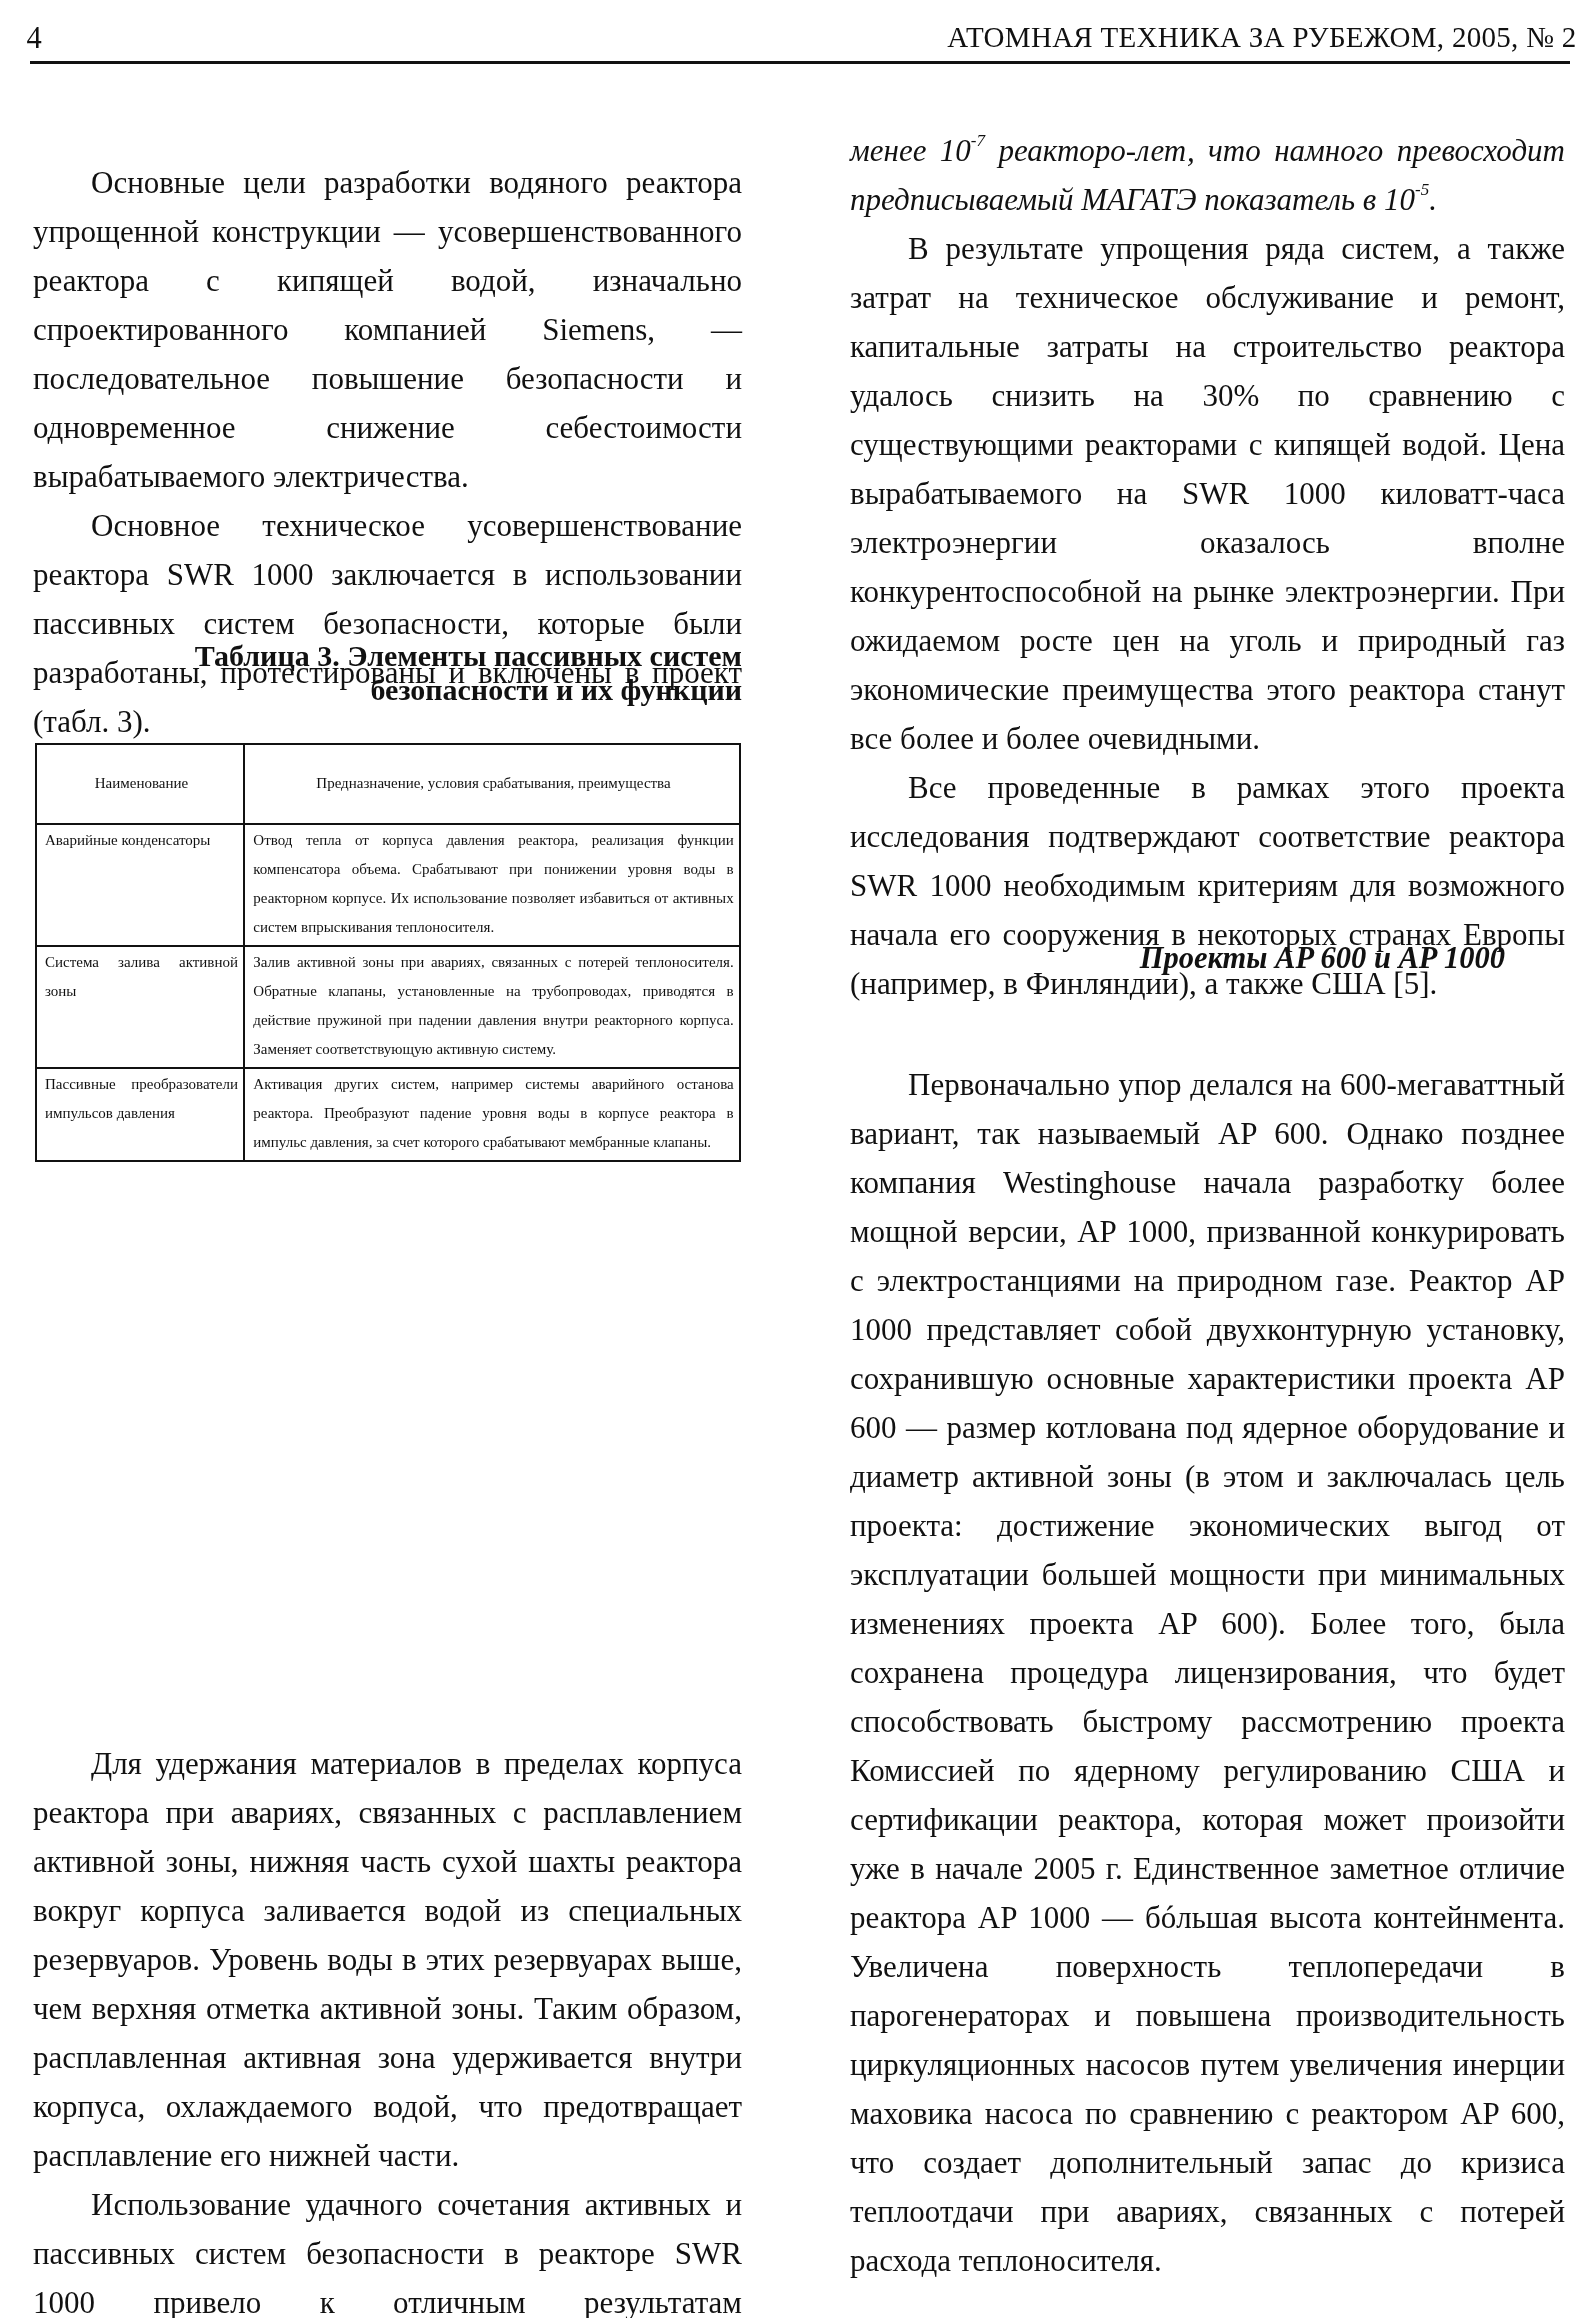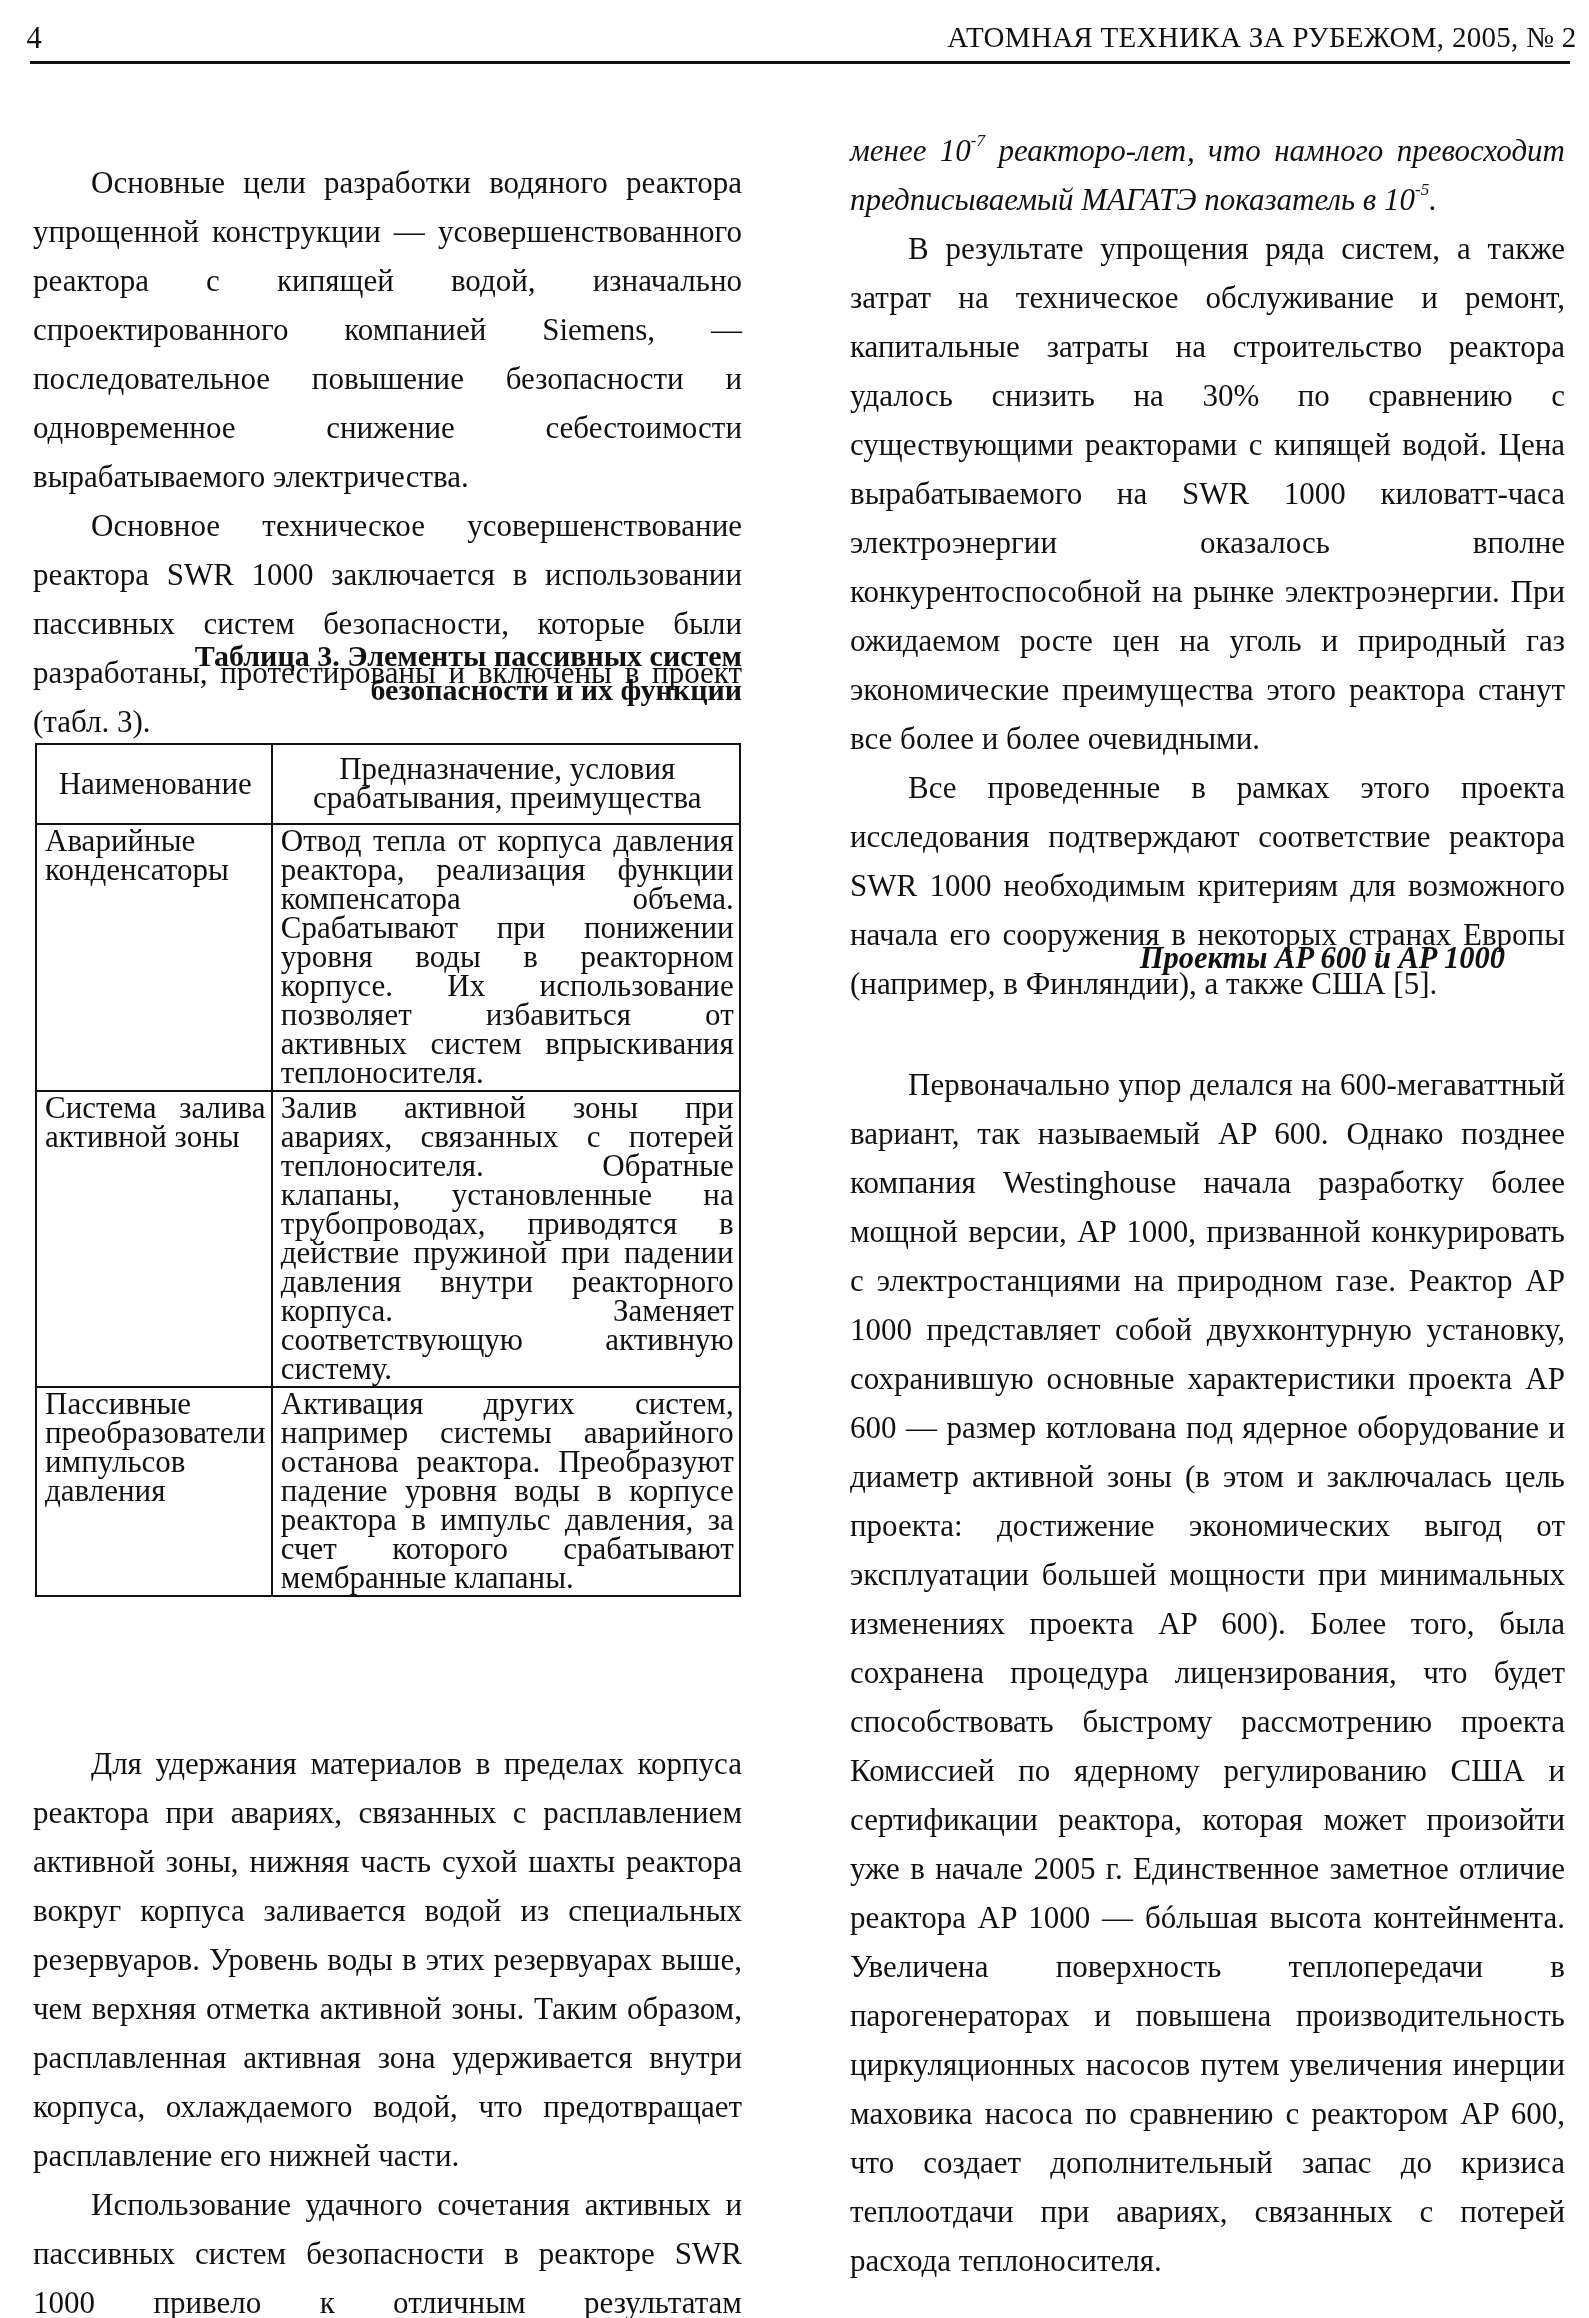--- a/index.html
+++ b/index.html
@@ -27,21 +27,21 @@
   .col-right { left: 850px; width: 715px; top: 126px; }
   .col p { margin: 0; text-indent: 58px; }
   .col p.noindent { text-indent: 0; font-style: italic; }
   sup { font-size: 17px; line-height: 0; vertical-align: 14.6px; }
   .table-caption {
     position: absolute; left: 33px; top: 639px; width: 709px;
     font-weight: bold; font-size: 30px; line-height: 34px; text-align: right;
   }
   table.t3 {
     position: absolute; left: 35px; top: 743px; width: 706px;
-    border-collapse: collapse; font-size: 31px; line-height: 29px;
+    border-collapse: collapse; font-size: 15px; line-height: 29px;
   }
   table.t3 th, table.t3 td {
     border: 2px solid #111; vertical-align: top; padding: 1.3px 5.3px 2.6px 8px;
     font-weight: normal; text-align: justify;
   }
   table.t3 th { text-align: center; vertical-align: middle; height: 74px; }
   table.t3 td.name { width: 193px; }
   .section-heading {
     position: absolute; left: 909px; top: 940px; width: 596px;
     font-style: italic; font-weight: bold; font-size: 30.5px; line-height: 37px; text-align: right;

